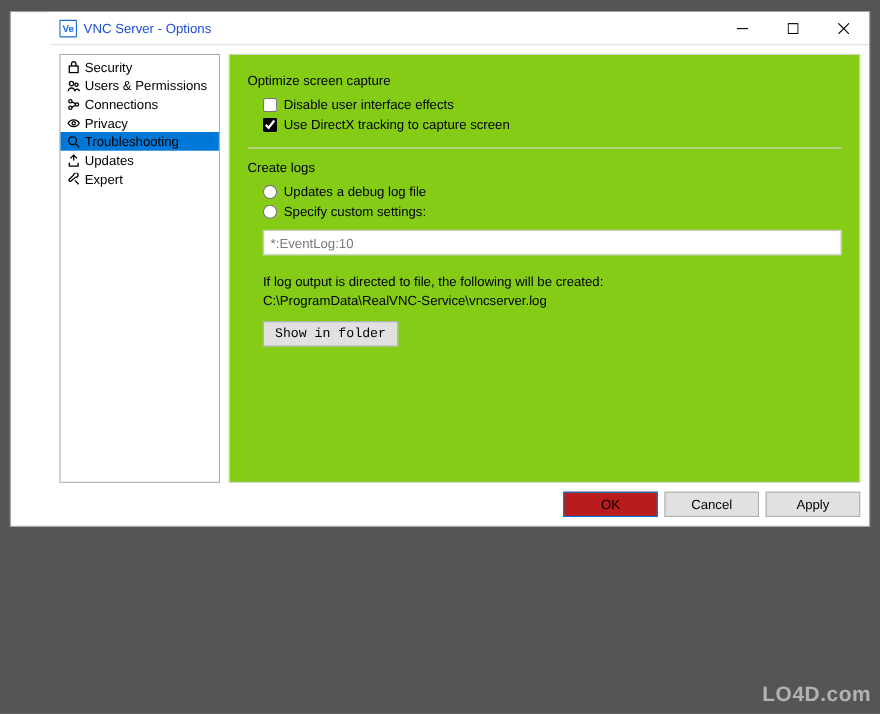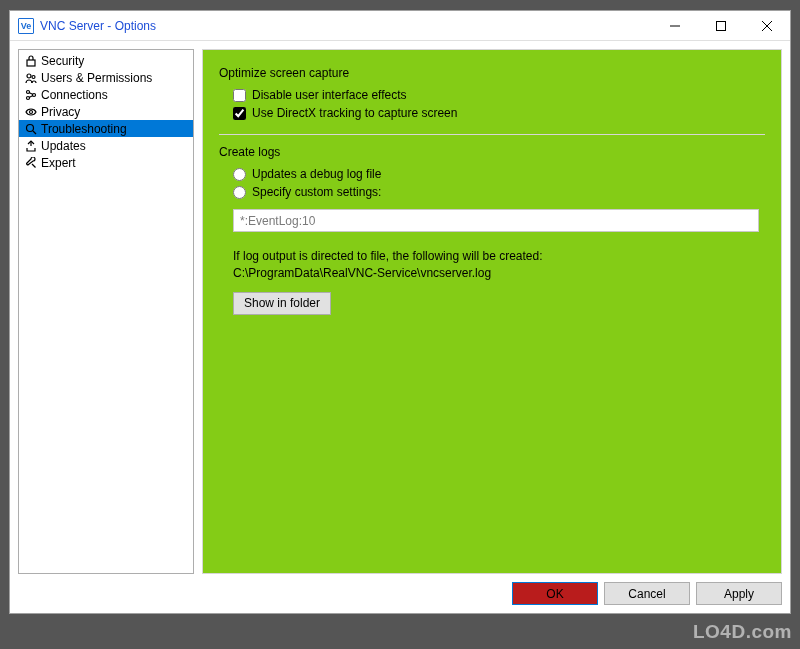--- a/index.html
+++ b/index.html
@@ -10,25 +10,26 @@
       width: 800px;
       height: 649px;
       overflow: hidden;
       position: relative;
     }
     .window {
       position: absolute;
       left: 9px;
       top: 10px;
       width: 782px;
-      height: 604px;
+      height: 469px;
       background: #fff;
       border: 1px solid #a0a0a0;
       display: flex;
       flex-direction: column;
+      padding-left: 36px;
     }
     .titlebar {
       height: 30px;
       background: #fff;
       display: flex;
       align-items: center;
       padding-left: 8px;
       border-bottom: 1px solid #e0e0e0;
     }
     .app-icon {
@@ -149,21 +150,21 @@
       margin-top: 6px;
       line-height: 1.4;
     }
     .show-folder-btn {
       margin: 10px 0 0 14px;
       height: 23px;
       padding: 0 10px;
       background: #e1e1e1;
       border: 1px solid #adadad;
       font-size: 12px;
-      font-family: Liberation Sans, sans-serif;
+      font-family: Liberation Mono, monospace;
     }
     .footer {
       display: flex;
       justify-content: flex-end;
       gap: 6px;
       padding: 8px 0 0 0;
     }
     .footer-btn {
       width: 86px;
       height: 23px;

